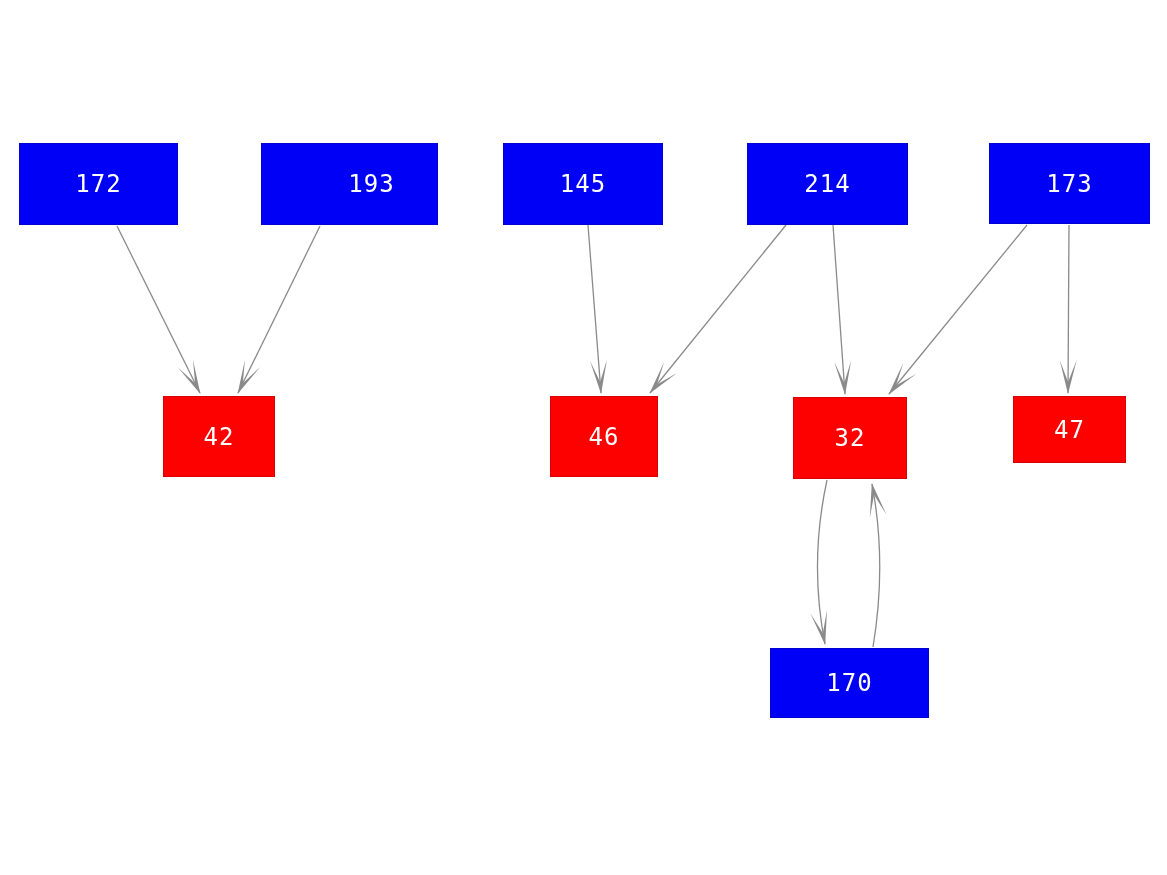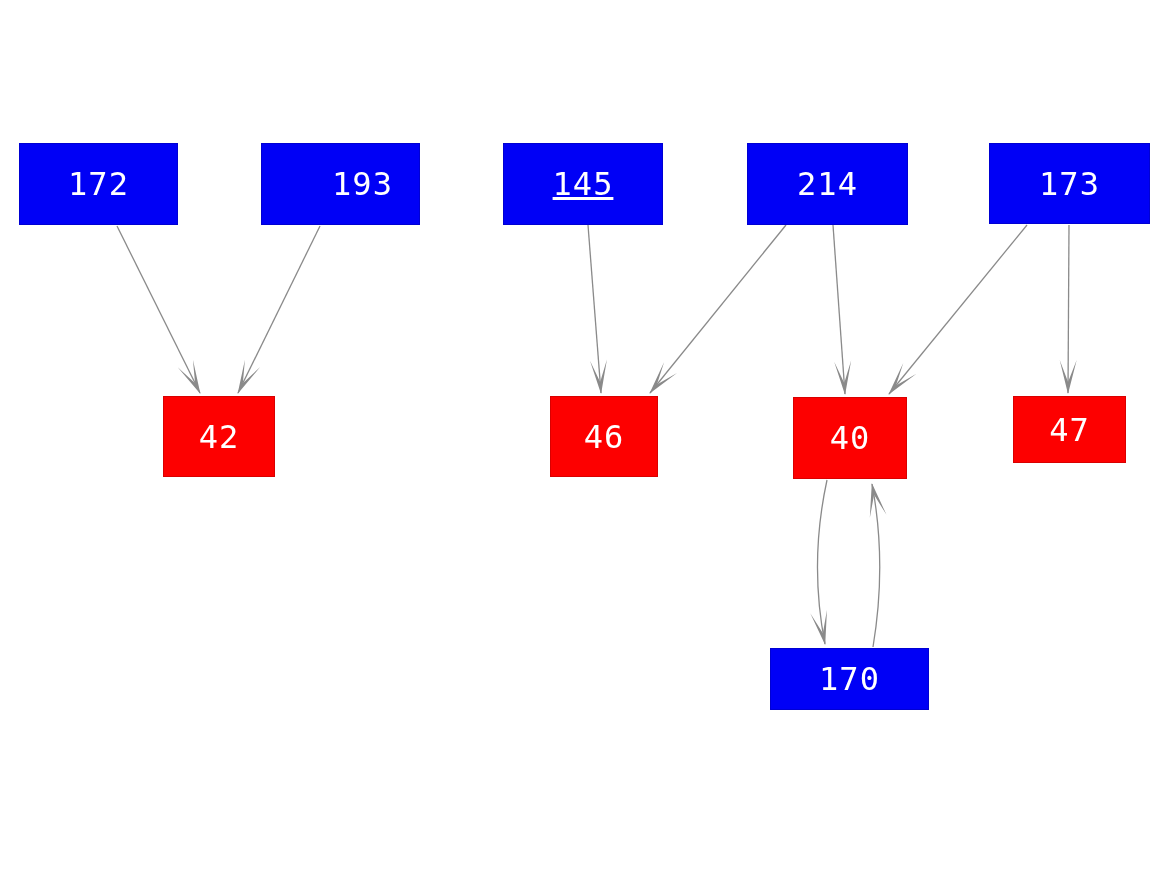--- a/index.html
+++ b/index.html
@@ -23,21 +23,21 @@
     stroke-width: 1.3px;
   }
   .node {
     position: absolute;
     display: flex;
     align-items: center;
     justify-content: center;
     box-sizing: border-box;
   }
   .node .node-label {
-    font-size: 32px;
+    font-size: 24px;
     line-height: 1;
     letter-spacing: 1px;
   }
 </style>
 </head>
 <body>
 
 <div class="canvas" style="width: 1167px; height: 875px; background: rgb(255, 255, 255);">
   <svg class="edge-layer" xmlns="http://www.w3.org/2000/svg" width="1167" height="875" viewBox="0 0 1167 875">
     <defs>
@@ -54,41 +54,41 @@
         <path class="edge" d="M1027,225 L889,394" stroke="#8a8a8a" marker-end="url(#arrowhead)"></path>
         <path class="edge" d="M1069,225 L1068,393" stroke="#8a8a8a" marker-end="url(#arrowhead)"></path>
         <path class="edge" d="M827,480 Q809,563 825,644" stroke="#8a8a8a" marker-end="url(#arrowhead)"></path>
         <path class="edge" d="M873,647 Q887,563 872,484" stroke="#8a8a8a" marker-end="url(#arrowhead)"></path>
       </g>
   </svg>
   <div id="node-layer">
       <div class="node blue" style="left: 19px; top: 143px; width: 159px; height: 82px; background: rgb(0, 0, 246); border: 1px solid rgb(0, 0, 210);">
         <span class="node-label" style="color: rgb(255, 255, 255);">172</span>
       </div>
-      <div class="node blue" style="left: 261px; top: 143px; width: 159px; height: 82px; background: rgb(0, 0, 246); border: 1px solid rgb(0, 0, 210); padding-left: 44px;">
+      <div class="node blue" style="left: 261px; top: 143px; width: 177px; height: 82px; background: rgb(0, 0, 246); border: 1px solid rgb(0, 0, 210); padding-left: 44px;">
         <span class="node-label" style="color: rgb(255, 255, 255);">193</span>
       </div>
       <div class="node blue" style="left: 503px; top: 143px; width: 160px; height: 82px; background: rgb(0, 0, 246); border: 1px solid rgb(0, 0, 210);">
-        <span class="node-label" style="color: rgb(255, 255, 255); text-decoration: underline;">145</span>
+        <span class="node-label" style="color: rgb(255, 255, 255);">145</span>
       </div>
       <div class="node blue" style="left: 747px; top: 143px; width: 161px; height: 82px; background: rgb(0, 0, 246); border: 1px solid rgb(0, 0, 210);">
         <span class="node-label" style="color: rgb(255, 255, 255);">214</span>
       </div>
       <div class="node blue" style="left: 989px; top: 143px; width: 161px; height: 81px; background: rgb(0, 0, 246); border: 1px solid rgb(0, 0, 210);">
         <span class="node-label" style="color: rgb(255, 255, 255);">173</span>
       </div>
       <div class="node red" style="left: 163px; top: 396px; width: 112px; height: 81px; background: rgb(253, 0, 0); border: 1px solid rgb(217, 0, 0);">
         <span class="node-label" style="color: rgb(255, 255, 255);">42</span>
       </div>
       <div class="node red" style="left: 550px; top: 396px; width: 108px; height: 81px; background: rgb(253, 0, 0); border: 1px solid rgb(217, 0, 0);">
         <span class="node-label" style="color: rgb(255, 255, 255);">46</span>
       </div>
       <div class="node red" style="left: 793px; top: 397px; width: 114px; height: 82px; background: rgb(253, 0, 0); border: 1px solid rgb(217, 0, 0);">
-        <span class="node-label" style="color: rgb(255, 255, 255);">40</span>
+        <span class="node-label" style="color: rgb(255, 255, 255);">32</span>
       </div>
       <div class="node red" style="left: 1013px; top: 396px; width: 113px; height: 67px; background: rgb(253, 0, 0); border: 1px solid rgb(217, 0, 0);">
         <span class="node-label" style="color: rgb(255, 255, 255);">47</span>
       </div>
-      <div class="node blue" style="left: 770px; top: 648px; width: 159px; height: 62px; background: rgb(0, 0, 246); border: 1px solid rgb(0, 0, 210);">
+      <div class="node blue" style="left: 770px; top: 648px; width: 159px; height: 70px; background: rgb(0, 0, 246); border: 1px solid rgb(0, 0, 210);">
         <span class="node-label" style="color: rgb(255, 255, 255);">170</span>
       </div>
     </div>
 </div>
 
 </body></html>

